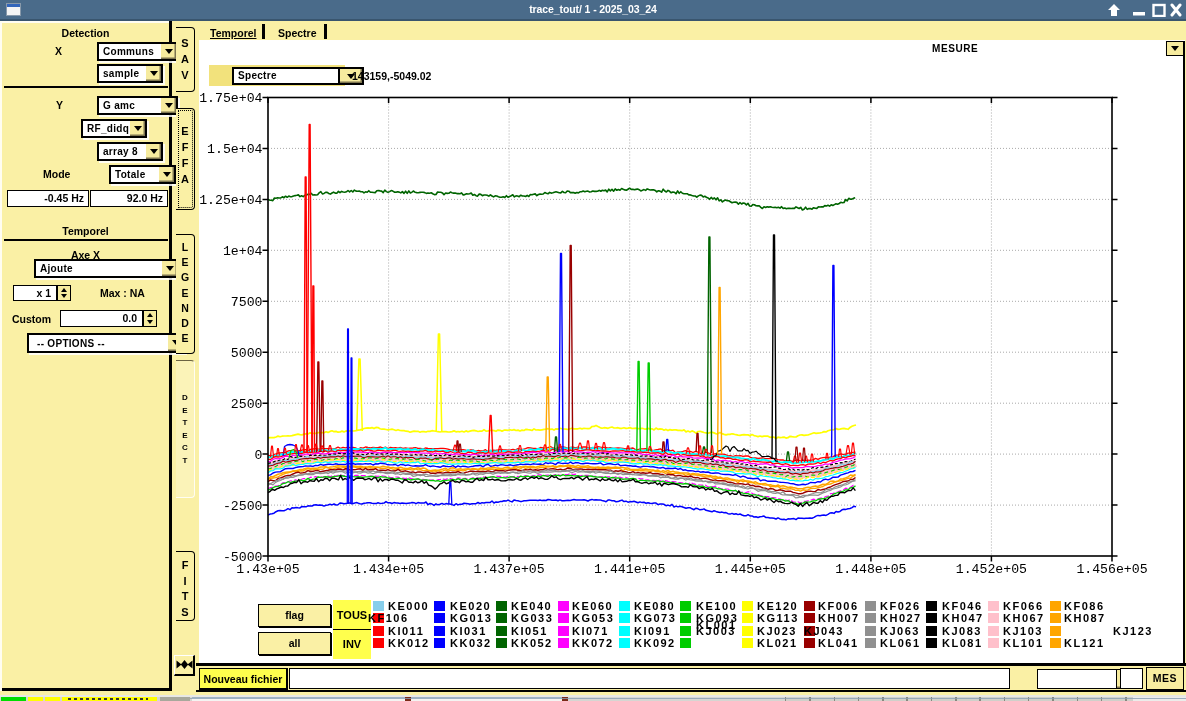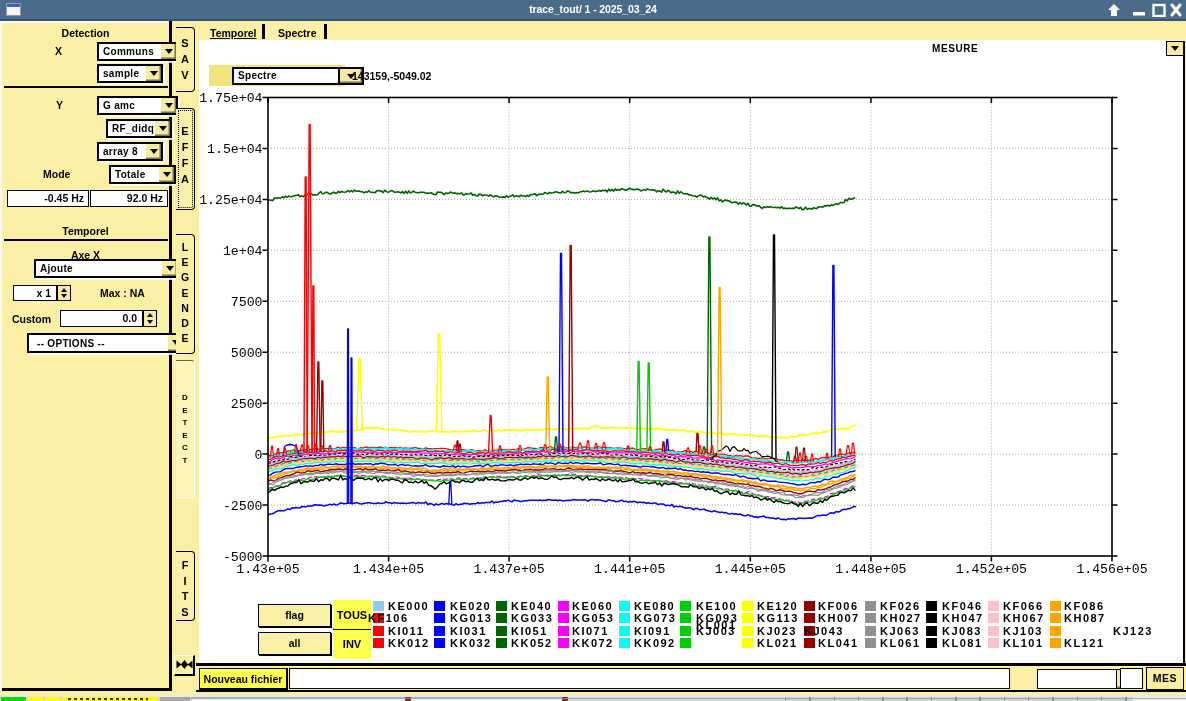--- a/index.html
+++ b/index.html
@@ -52,21 +52,21 @@
     </span>
   </div>
 <div class="abs" style="left:4px;top:86px;width:164px;height:2px;background:#000"></div>
 <div class="lbl" style="left:56px;top:99px">Y</div>
 <div class="cb" style="left:76px;top:96px;width:81px;height:19px">
     <span class="tx">G amc</span>
     <span class="bt">
       <i></i>
     </span>
   </div>
-<div class="cb" style="left:85px;top:119px;width:66px;height:19px">
+<div class="cb" style="left:60px;top:119px;width:66px;height:19px">
     <span class="tx">RF_didq</span>
     <span class="bt">
       <i></i>
     </span>
   </div>
 <div class="cb" style="left:76px;top:142px;width:66px;height:19px">
     <span class="tx">array 8</span>
     <span class="bt">
       <i></i>
     </span>

